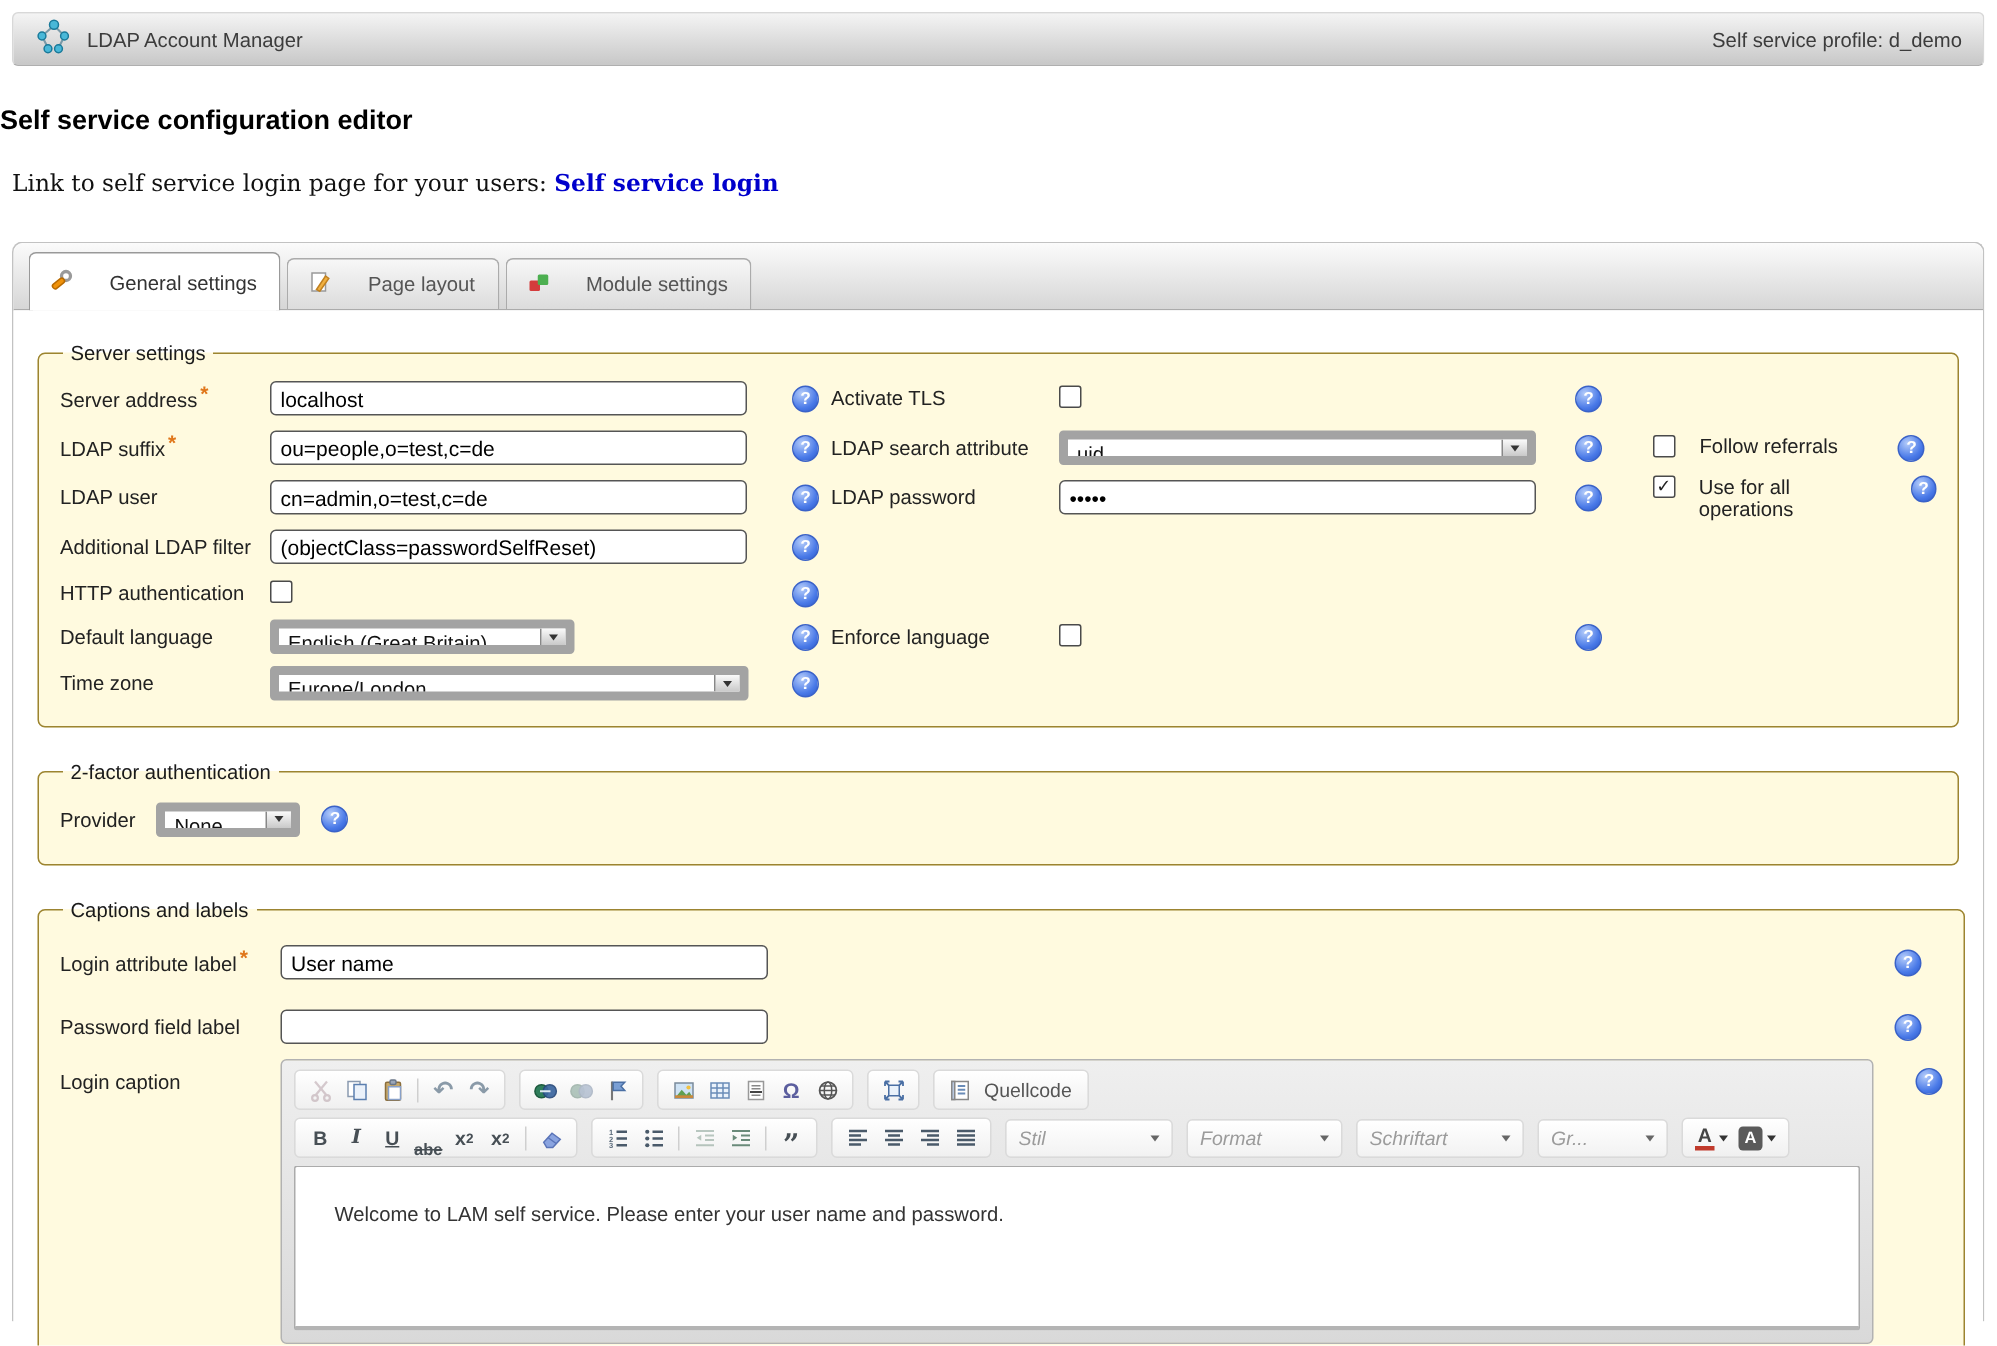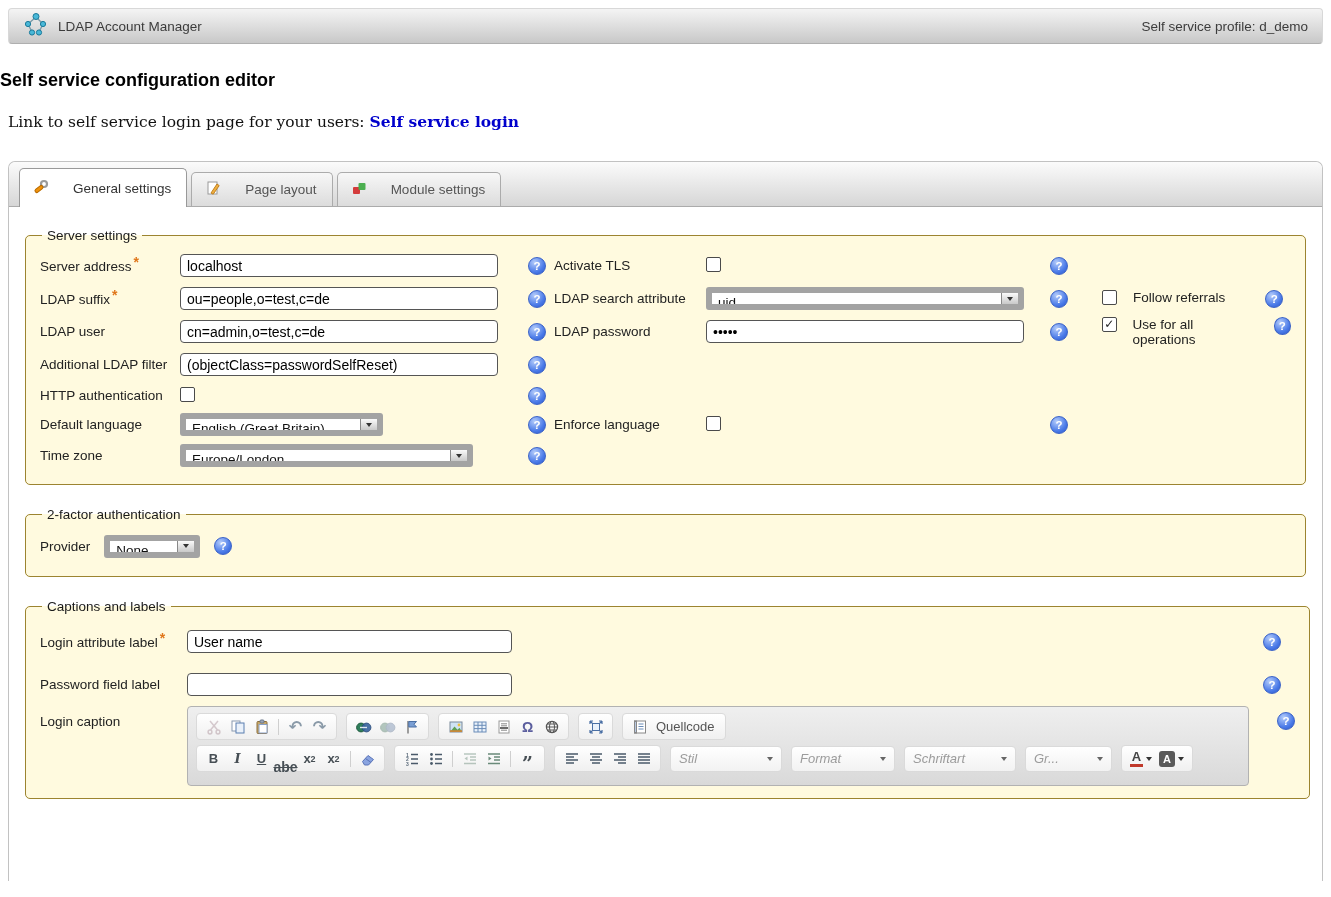--- a/index.html
+++ b/index.html
@@ -110,21 +110,21 @@
   }
   .tbtn.dis { opacity:.45; }
   .tsep { width:1px; height:16px; background:#CFCFCF; margin:0 4px; }
   .src-label { color:#555; font-size:13px; margin:0 5px 0 4px; font-weight:normal; }
   .cke-dd {
     display:inline-flex; align-items:center; justify-content:space-between; height:26px;
     background:linear-gradient(#FFFFFF,#F2F2F2); border:1px solid #DADADA; border-radius:4px;
     padding:0 8px; color:#9B9B9B; font-style:italic; font-size:13px; cursor:pointer;
   }
   .cke-dd .arr { border-top-color:#666; }
-  .strike-btn { text-decoration:line-through; font-size:14px; font-weight:bold;margin-top:16px; }
+  .strike-btn { text-decoration:line-through; font-size:11px; font-weight:bold;margin-top:16px; }
   .subsup { font-weight:bold; }
   .subsup sub,.subsup sup { font-size:9px; }
   .colorbtn { display:inline-flex; align-items:center; gap:3px; padding:0 3px; cursor:pointer; }
   .a-under { display:flex; flex-direction:column; align-items:center; line-height:1; }
   .a-under .bar { width:13px; height:3px; background:#C0392B; margin-top:1px; }
   .a-box {
     width:16px; height:16px; background:#5A5A5A; border-radius:3px; color:#fff;
     display:inline-flex; align-items:center; justify-content:center; font-size:11px; font-weight:bold;
   }
   .quote-btn { font-family:"DejaVu Serif",serif; font-size:19px; line-height:10px; padding-top:8px; }
@@ -269,21 +269,21 @@
             </span></span>
         <span class="help">?</span>
         <span class="lbl">Enforce language</span>
         <span><span class="cb"></span></span>
         <span class="help">?</span>
         <span></span>
       </div>
 
       <div class="frow">
         <span class="lbl">Time zone</span>
-        <span><span class="sel" style="width:293px">
+        <span><span class="sel" style="width:319px">
               <span class="sel-val">Europe/London</span>
               <span class="sel-btn">
                 <i class="arr"></i>
               </span>
             </span></span>
         <span class="help">?</span>
         <span></span>
           <span></span>
           <span></span>
           <span></span>
@@ -526,20 +526,23 @@
                   </span>
                 <i class="arr"></i>
               </span>
               <span class="colorbtn">
                 <span class="a-box">A</span>
                 <i class="arr"></i>
               </span>
             </span>
           </div>
 
+          <div class="cke-content">
+            <span>Welcome to LAM self service. Please enter your user name and password.</span>
+          </div>
         </div>
 
         <span class="help" style="margin-left:auto">?</span>
       </div>
     </fieldset>
 
   </div>
 </div>
 
 </body></html>

